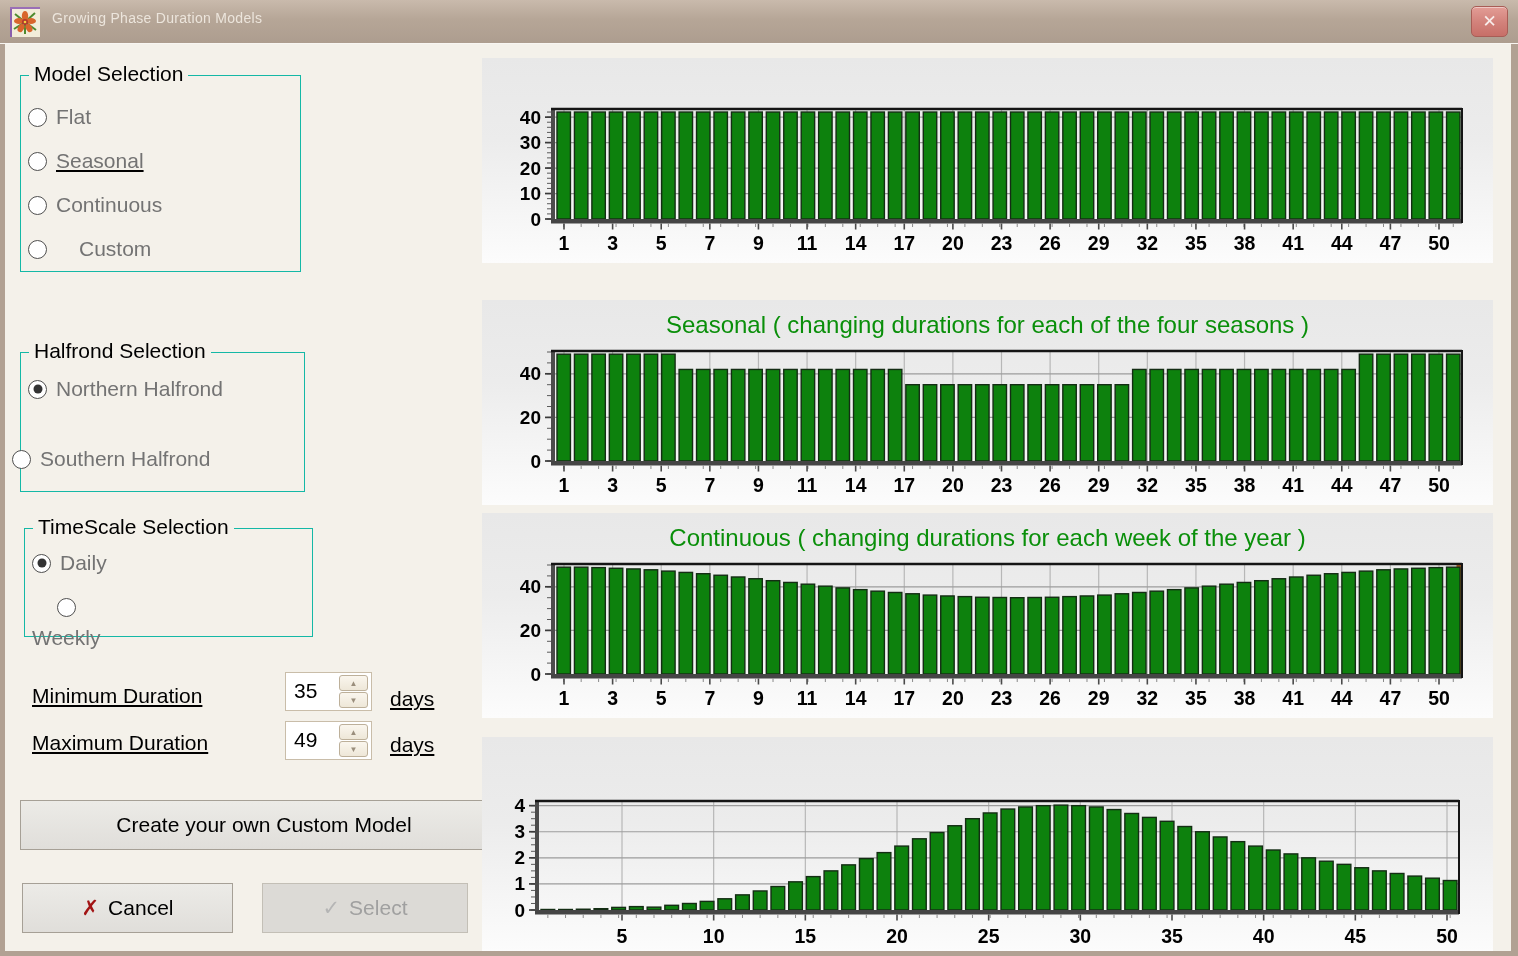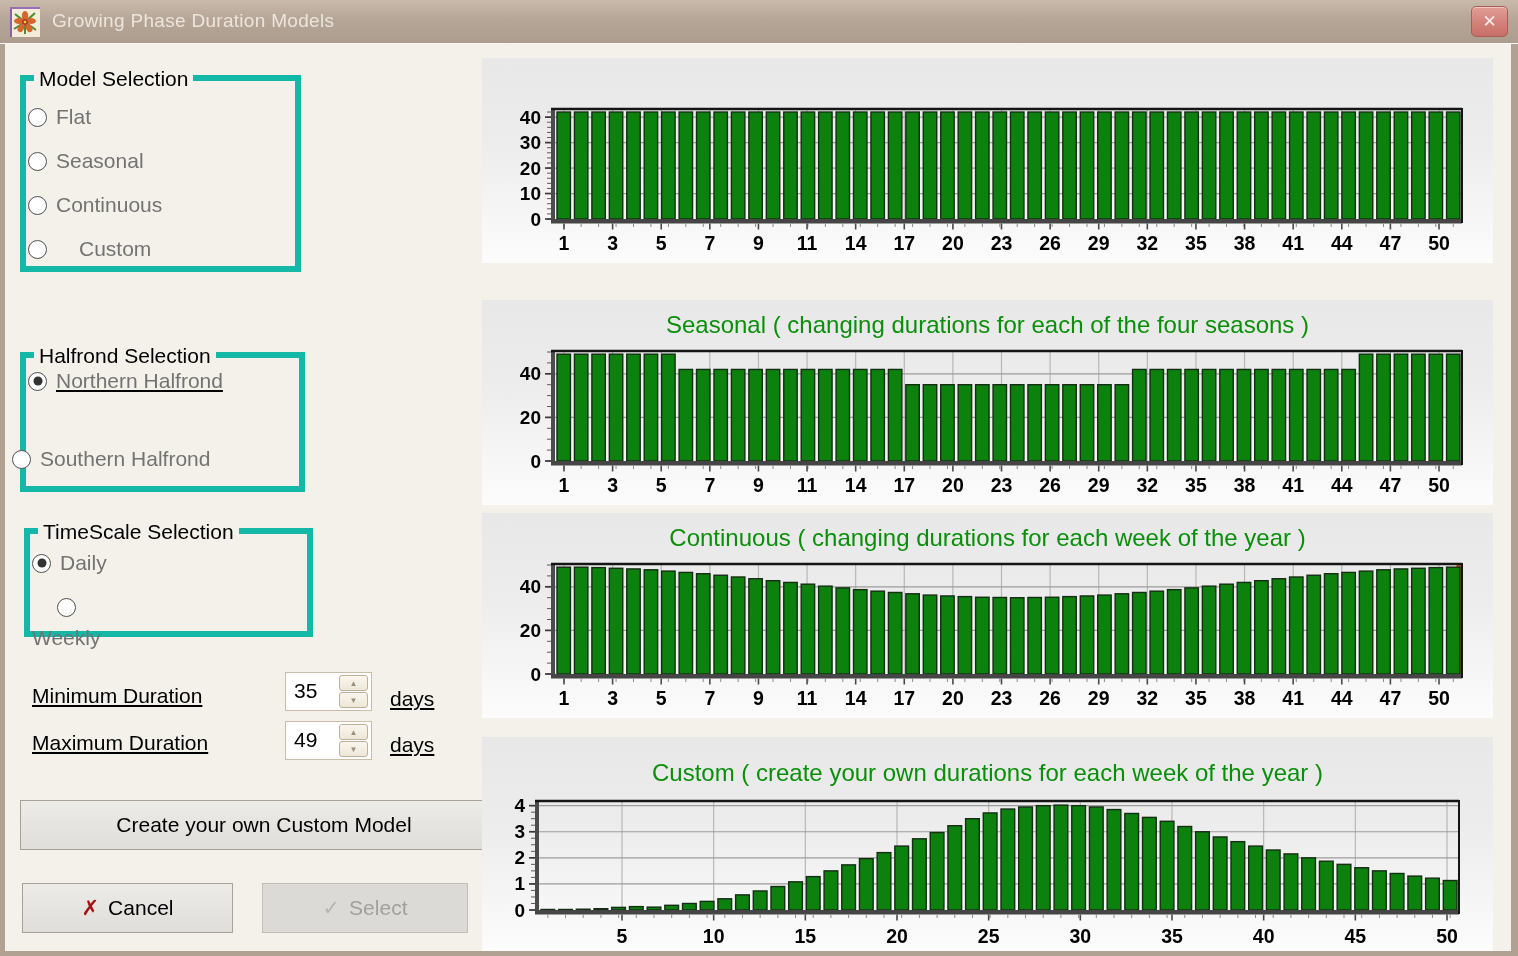--- a/index.html
+++ b/index.html
@@ -10,38 +10,38 @@
     background:#f4f1ea; overflow:hidden;
   }
   
   .titlebar {
     position:absolute; left:0; top:0; width:1518px; height:44px;
     background:linear-gradient(180deg,#c9baac 0%,#b6a697 45%,#ad9d8f 100%);
     border-bottom:1px solid #f8f6f2;
   }
   .app-icon { position:absolute; left:10px; top:7px; width:30px; height:30px; display:block; }
   .win-title {
-    position:absolute; left:52px; top:10px; font-size:19px; color:#ece5dc;
+    position:absolute; left:52px; top:10px; font-size:14px; color:#ece5dc;
     letter-spacing:0.3px; white-space:nowrap;
   }
   .close-btn {
     position:absolute; right:10px; top:6px; width:37px; height:31px;
     border:1px solid #a85d56; border-radius:5px;
     background:linear-gradient(180deg,#e39d96 0%,#d3837c 50%,#c76f68 100%);
     box-shadow:inset 0 1px 0 rgba(255,255,255,.45);
     color:#f8edeb; font-size:17px; font-weight:bold; cursor:default;
     display:flex; align-items:center; justify-content:center;
   }
   .frame-edge { position:absolute; background:#b1a193; z-index:60; pointer-events:none; }
   .edge-left  { left:0;  top:44px; width:5px;  bottom:0; }
   .edge-right { right:0; top:44px; width:7px;  bottom:0; }
   .edge-bottom{ left:0;  bottom:0; height:5px; right:0; }
 
   
-  .groupbox { position:absolute; border:6px solid #14b8a6; }
+  .groupbox { position:absolute; border:1px solid #14b8a6; }
   .group-label {
     position:absolute; top:-14px; left:8px; background:#f4f1ea;
     padding:0 5px; font-size:21px; color:#000; white-space:nowrap;
   }
   .radio-row { position:absolute; display:flex; align-items:center; gap:9px; height:26px; cursor:default; }
   .rb {
     width:19px; height:19px; border-radius:50%; background:#fff;
     border:1.5px solid #4f4f4f; position:relative; flex:0 0 auto;
   }
   .radio-row.checked .rb::after {
@@ -123,37 +123,37 @@
     </div>
   </div>
 
   <div class="groupbox" style="left:20px; top:75px; width:281px; height:197px;">
     <span class="group-label">Model Selection</span>
   </div>
   <div class="radio-row" style="left:28px; top:104px;">
     <span class="rb"></span>
     <span class="rlabel">Flat</span>
   </div>
-  <div class="radio-row" style="left:28px; top:148px;">
+  <div class="radio-row" style="left:28px; top:148px;text-decoration:underline;">
     <span class="rb"></span>
     <span class="rlabel">Seasonal</span>
   </div>
   <div class="radio-row" style="left:28px; top:192px;">
     <span class="rb"></span>
     <span class="rlabel">Continuous</span>
   </div>
   <div class="radio-row" style="left:28px; top:236px;gap:32px;">
     <span class="rb"></span>
     <span class="rlabel">Custom</span>
   </div>
 
   <div class="groupbox" style="left:20px; top:352px; width:285px; height:140px;">
     <span class="group-label">Halfrond Selection</span>
   </div>
-  <div class="radio-row checked" style="left:28px; top:368px;text-decoration:underline;">
+  <div class="radio-row checked" style="left:28px; top:376px;">
     <span class="rb"></span>
     <span class="rlabel">Northern Halfrond</span>
   </div>
   <div class="radio-row" style="left:12px; top:446px;">
     <span class="rb"></span>
     <span class="rlabel">Southern Halfrond</span>
   </div>
 
   <div class="groupbox" style="left:24px; top:528px; width:289px; height:109px;">
     <span class="group-label">TimeScale Selection</span>
@@ -801,21 +801,20 @@
           <text x="713.9444444444445" y="192" text-anchor="middle" font-size="19.5" font-weight="bold" fill="#000" font-family="&quot;Liberation Sans&quot;,&quot;DejaVu Sans&quot;,sans-serif">35</text>
           <text x="762.5555555555555" y="192" text-anchor="middle" font-size="19.5" font-weight="bold" fill="#000" font-family="&quot;Liberation Sans&quot;,&quot;DejaVu Sans&quot;,sans-serif">38</text>
           <text x="811.1666666666666" y="192" text-anchor="middle" font-size="19.5" font-weight="bold" fill="#000" font-family="&quot;Liberation Sans&quot;,&quot;DejaVu Sans&quot;,sans-serif">41</text>
           <text x="859.7777777777778" y="192" text-anchor="middle" font-size="19.5" font-weight="bold" fill="#000" font-family="&quot;Liberation Sans&quot;,&quot;DejaVu Sans&quot;,sans-serif">44</text>
           <text x="908.3888888888889" y="192" text-anchor="middle" font-size="19.5" font-weight="bold" fill="#000" font-family="&quot;Liberation Sans&quot;,&quot;DejaVu Sans&quot;,sans-serif">47</text>
           <text x="957" y="192" text-anchor="middle" font-size="19.5" font-weight="bold" fill="#000" font-family="&quot;Liberation Sans&quot;,&quot;DejaVu Sans&quot;,sans-serif">50</text>
         </g>
       </svg>
   </div>
   <div class="chart-panel p3">
-    <div class="chart-title">Custom ( create your own durations for each week of the year )</div>
     <svg class="chart-svg" viewBox="0 0 1011 215" preserveAspectRatio="none">
         <g>
           <line x1="140" y1="65" x2="140" y2="173" stroke="#b7b7b7" stroke-width="1.2"></line>
           <line x1="231.66666666666669" y1="65" x2="231.66666666666669" y2="173" stroke="#b7b7b7" stroke-width="1.2"></line>
           <line x1="323.33333333333337" y1="65" x2="323.33333333333337" y2="173" stroke="#b7b7b7" stroke-width="1.2"></line>
           <line x1="415" y1="65" x2="415" y2="173" stroke="#b7b7b7" stroke-width="1.2"></line>
           <line x1="506.6666666666667" y1="65" x2="506.6666666666667" y2="173" stroke="#b7b7b7" stroke-width="1.2"></line>
           <line x1="598.3333333333333" y1="65" x2="598.3333333333333" y2="173" stroke="#b7b7b7" stroke-width="1.2"></line>
           <line x1="690" y1="65" x2="690" y2="173" stroke="#b7b7b7" stroke-width="1.2"></line>
           <line x1="781.6666666666666" y1="65" x2="781.6666666666666" y2="173" stroke="#b7b7b7" stroke-width="1.2"></line>

